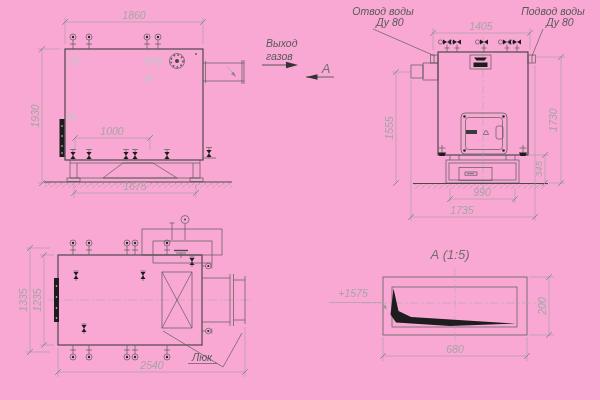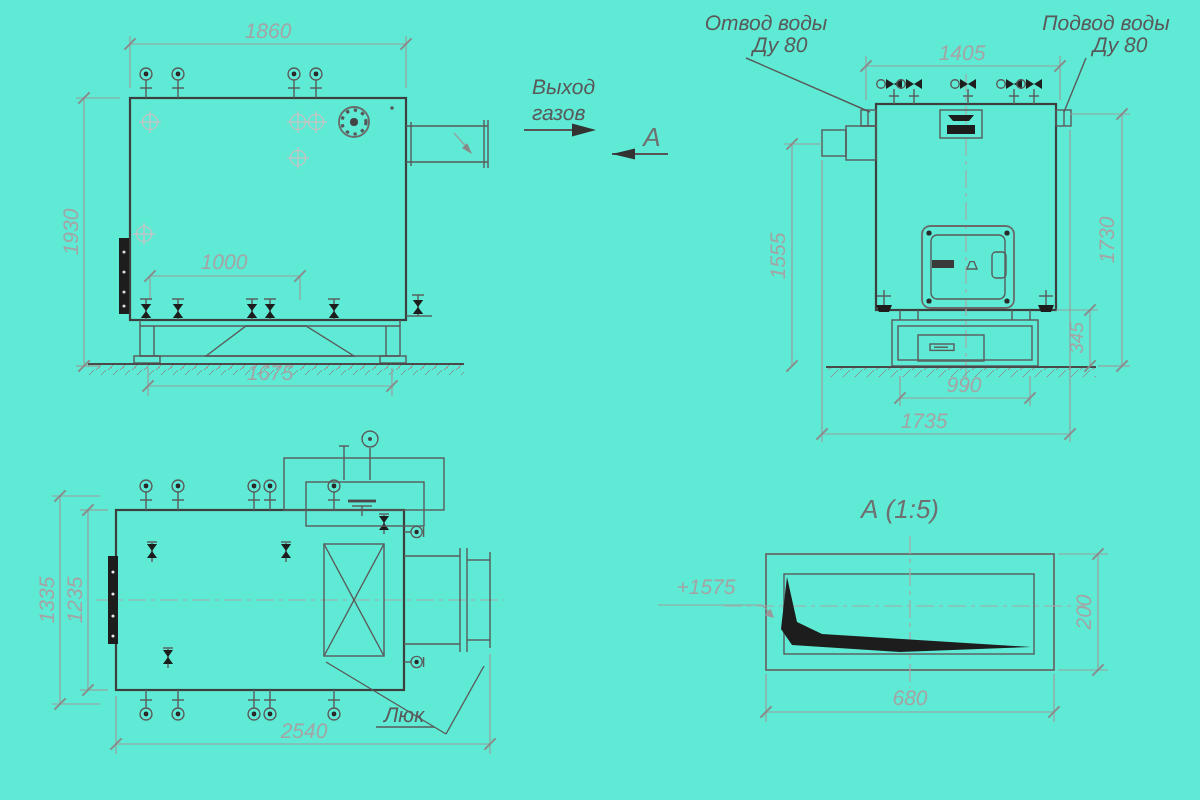--- a/index.html
+++ b/index.html
@@ -1,16 +1,16 @@
 <!DOCTYPE html>
 <html><head>
 <meta charset="utf-8">
 <style>
   html,body{margin:0;padding:0;background:#fff;}
-  .canvas{width:600px;height:400px;background:#5eead4;overflow:hidden;position:relative;}
+  .canvas{width:600px;height:400px;background:#f9a8d4;overflow:hidden;position:relative;}
   svg{display:block;}
   svg text{font-family:"Liberation Sans", sans-serif;font-style:italic;}
   .ol{stroke:#3e3e3e;stroke-width:1.1;fill:none;}
   .tl{stroke:#5a5a5a;stroke-width:0.7;fill:none;}
   .t2{stroke:#6a6a6a;stroke-width:0.9;fill:none;}
   .dl{stroke:#9c9c9c;stroke-width:0.6;fill:none;}
   .cl{stroke:#a8a8a8;stroke-width:0.6;fill:none;stroke-dasharray:9 2.5 2 2.5;}
   .dk{fill:#1d1d1d;stroke:none;}
   .dim{fill:#a4a4a4;font-size:10.5px;}
   .dimS{fill:#a4a4a4;font-size:9.5px;}

